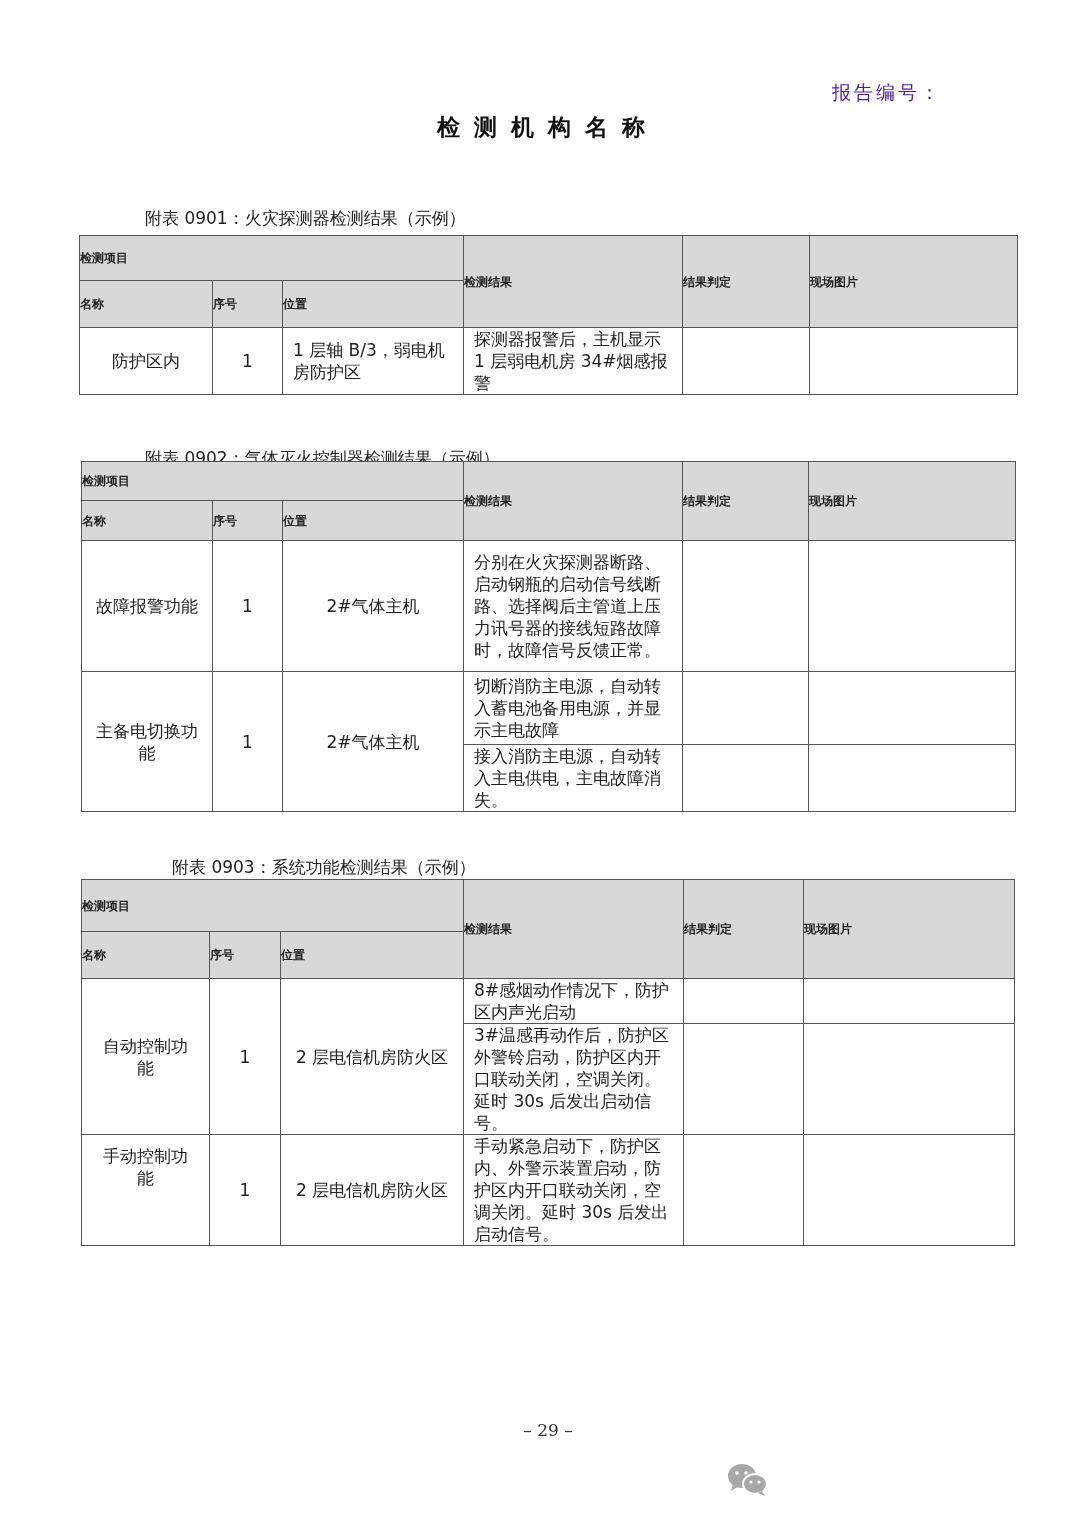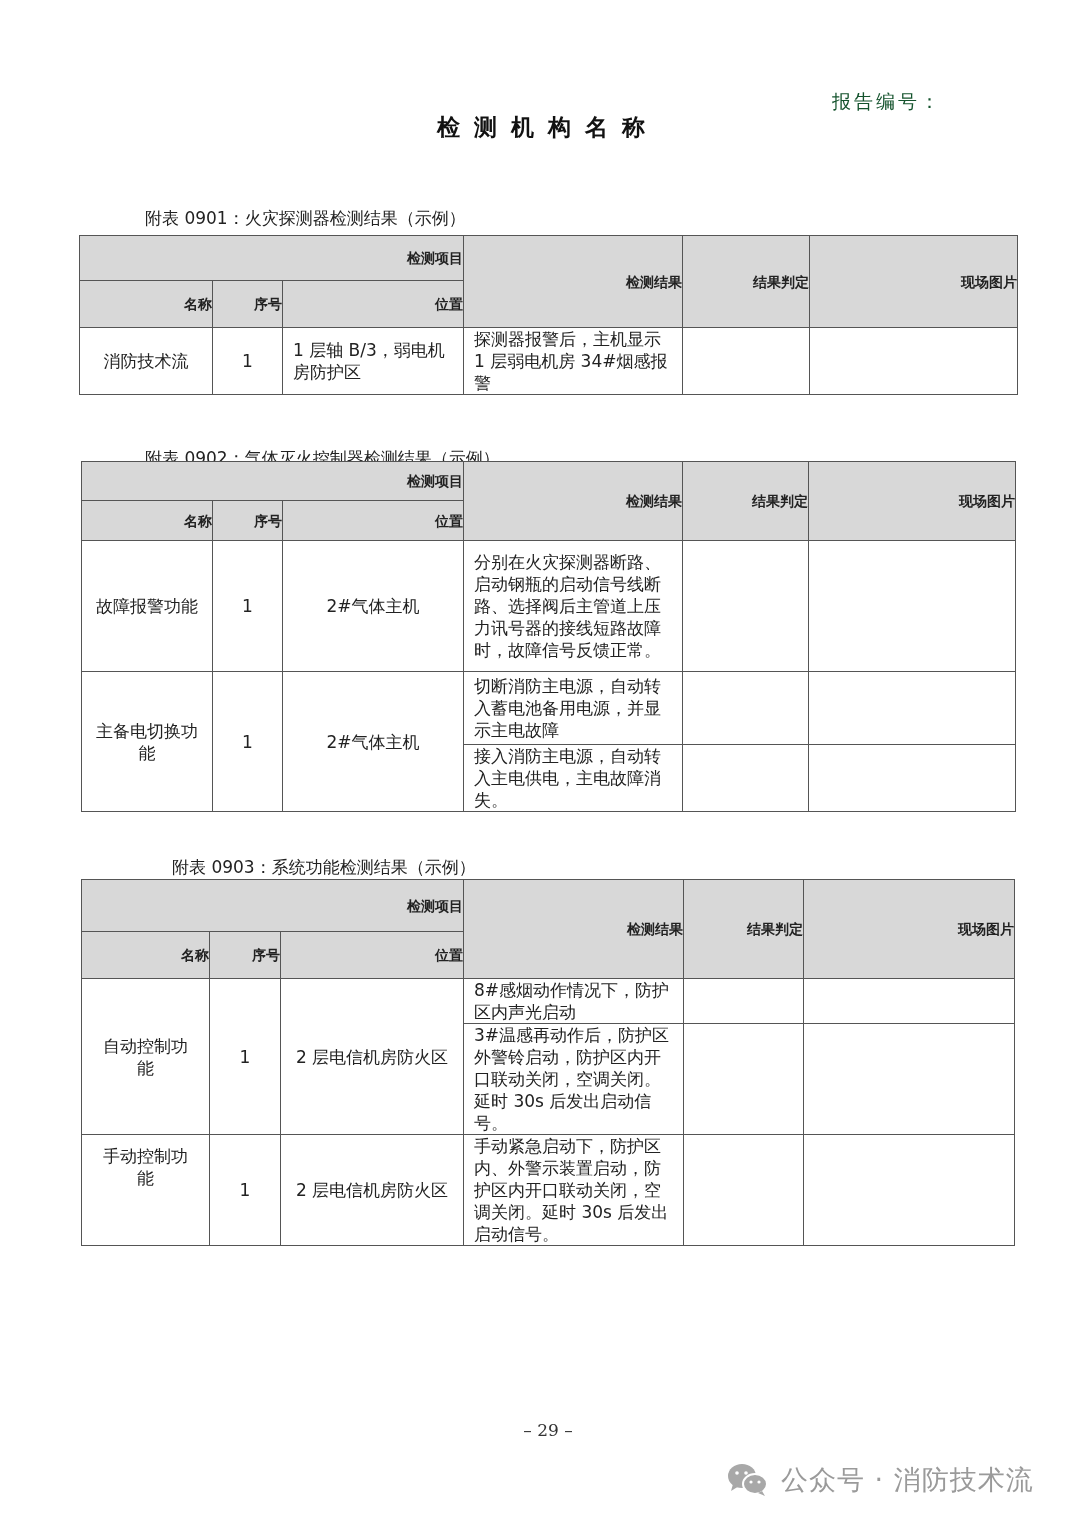--- a/index.html
+++ b/index.html
@@ -3,40 +3,40 @@
   <meta charset="utf-8">
   <style>
     html, body { margin: 0; padding: 0; background: #ffffff; }
     body {
       width: 1080px; height: 1527px; position: relative; overflow: hidden;
       font-family: "DejaVu Sans", "Liberation Sans", sans-serif; color: #222;
     }
     .report-no {
       position: absolute; left: 832px; top: 80px;
       font-family: "DejaVu Serif", "Liberation Serif", serif;
-      font-size: 19px; letter-spacing: 3px; color: #14532d; margin-top: 9px;
+      font-size: 19px; letter-spacing: 3px; color: #4c1d95;
     }
     .org-title {
       position: absolute; left: 0; width: 1096px; top: 112px; text-align: center;
       font-family: "DejaVu Serif", "Liberation Serif", serif;
       font-size: 23px; font-weight: bold; letter-spacing: 14px; color: #111;
     }
     .caption {
       position: absolute; left: 145px; font-size: 17px; color: #222;
     }
     table.tbl {
       position: absolute; border-collapse: collapse; table-layout: fixed;
       font-size: 17px; line-height: 22px;
     }
     table.tbl td, table.tbl th {
       border: 1.5px solid #555; padding: 0; vertical-align: middle;
     }
     table.tbl th {
-      background: #d8d8d8; font-weight: bold; text-align: right;
-      font-family: "DejaVu Serif", "Liberation Serif", serif; font-size: 14px;
+      background: #d8d8d8; font-weight: bold; text-align: left;
+      font-family: "DejaVu Serif", "Liberation Serif", serif; font-size: 12px;
       color: #222;
     }
     table.tbl td.c { text-align: center; }
     table.tbl td.r { text-align: left; padding-left: 10px; padding-right: 6px; }
     .page-num {
       position: absolute; left: 0; width: 1096px; top: 1420px; text-align: center;
       font-family: "DejaVu Serif", "Liberation Serif", serif; font-size: 17px; color: #333;
     }
     .watermark {
       position: absolute; left: 727px; top: 1462px; display: flex; align-items: center;
@@ -66,21 +66,21 @@
     <th rowspan="2">检测结果</th>
     <th rowspan="2">结果判定</th>
     <th rowspan="2">现场图片</th>
   </tr>
   <tr style="height:47px;">
     <th>名称</th>
     <th>序号</th>
     <th>位置</th>
   </tr>
   <tr style="height:66px;">
-    <td class="c">消防技术流</td>
+    <td class="c">防护区内</td>
     <td class="c">1</td>
     <td class="r">1 层轴 B/3，弱电机房防护区</td>
     <td class="r">探测器报警后，主机显示 1 层弱电机房 34#烟感报警</td>
     <td></td>
     <td></td>
   </tr>
 </tbody>
   </table>
 
 <div class="caption" style="top:447px;">附表 0902：气体灭火控制器检测结果（示例）</div>
@@ -181,14 +181,13 @@
   <svg class="wm-icon" viewBox="0 0 42 36">
     <ellipse cx="15" cy="14" rx="14" ry="12" fill="#a8a8a8"></ellipse>
     <path d="M6 22 L4 29 L12 24 Z" fill="#a8a8a8"></path>
     <ellipse cx="28" cy="22" rx="12" ry="10" fill="#a8a8a8" stroke="#fff" stroke-width="2"></ellipse>
     <path d="M35 29 L38 34 L31 31 Z" fill="#a8a8a8"></path>
     <circle cx="10" cy="11" r="1.8" fill="#fff"></circle>
     <circle cx="19" cy="11" r="1.8" fill="#fff"></circle>
     <circle cx="24" cy="20" r="1.6" fill="#fff"></circle>
     <circle cx="32" cy="20" r="1.6" fill="#fff"></circle>
   </svg>
-  <span>公众号 · 消防技术流</span>
 </div>
 
 </body></html>

